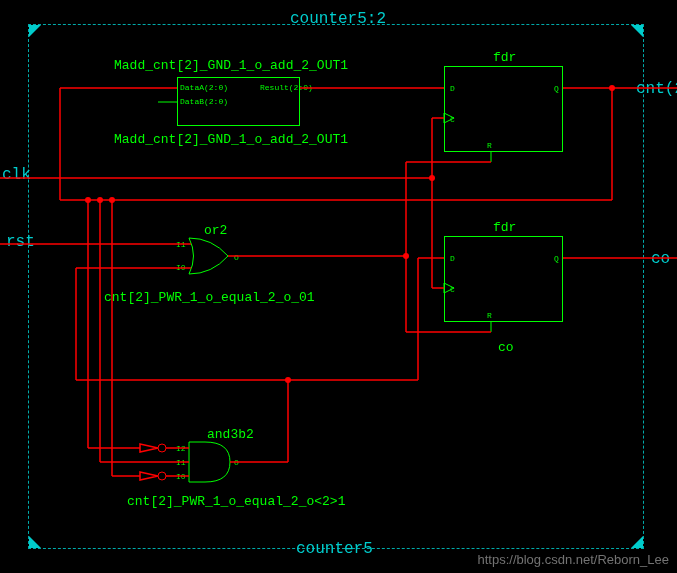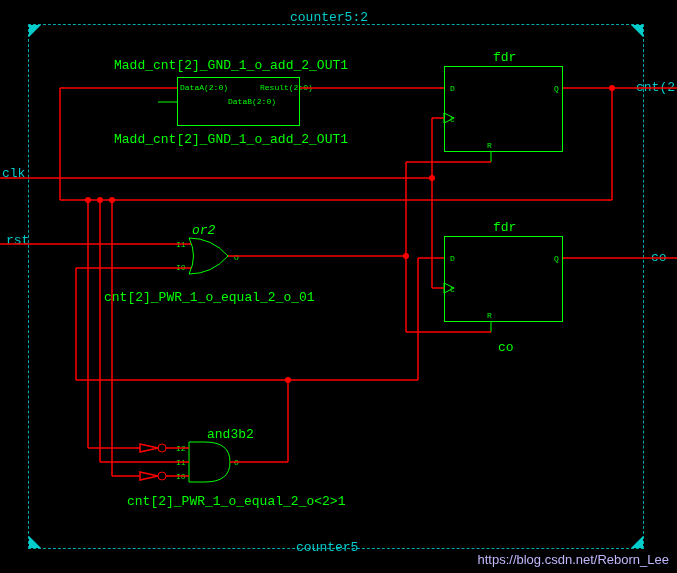--- a/index.html
+++ b/index.html
@@ -31,21 +31,21 @@
   #c-br { bottom: 0; right: 0; clip-path: polygon(100% 0, 100% 100%, 0 100%); }
   .label {
     position: absolute;
     color: #0f0;
     font-size: 13px;
     white-space: nowrap;
   }
   .label-blue {
     position: absolute;
     color: #0cc;
-    font-size: 13px;
+    font-size: 16px;
     white-space: nowrap;
   }
   .tiny {
     position: absolute;
     color: #0f0;
     font-size: 8px;
     white-space: nowrap;
   }
   
   .block {
@@ -55,21 +55,21 @@
   }
   svg { position: absolute; top: 0; left: 0; }
   .wire { stroke: #f00; stroke-width: 1.5; fill: none; }
   .wire-grn { stroke: #0f0; stroke-width: 1; fill: none; }
   .junction { fill: #f00; }
   .invbub { fill: #000; stroke: #f00; stroke-width: 1; }
   .watermark {
     position: absolute;
     right: 8px;
     bottom: 6px;
-    color: #c4b5fd;
+    color: #737373;
     font-size: 13px;
     font-family: sans-serif;
   }
 </style>
 </head>
 <body>
 
 <div class="frame">
   <div id="c-tl" class="corner"></div>
   <div id="c-tr" class="corner"></div>
@@ -77,39 +77,39 @@
   <div id="c-br" class="corner"></div>
 </div>
 
 <div class="label-blue" style="left:290px;top:10px;">counter5:2</div>
 <div class="label-blue" style="left:296px;top:540px;">counter5</div>
 
 <div class="block" style="left:177px;top:77px;width:123px;height:49px;"></div>
 <div class="label" style="left:114px;top:58px;">Madd_cnt[2]_GND_1_o_add_2_OUT1</div>
 <div class="label" style="left:114px;top:132px;">Madd_cnt[2]_GND_1_o_add_2_OUT1</div>
 <div class="tiny" style="left:180px;top:83px;text-align:center;">DataA(2:0)</div>
-<div class="tiny" style="left:180px;top:97px;margin-left:48px;">DataB(2:0)</div>
+<div class="tiny" style="left:180px;top:97px;">DataB(2:0)</div>
 <div class="tiny" style="left:260px;top:83px;">Result(2:0)</div>
 
 <div class="block" style="left:444px;top:66px;width:119px;height:86px;"></div>
 <div class="label" style="left:493px;top:50px;">fdr</div>
 <div class="tiny" style="left:450px;top:84px;">D</div>
 <div class="tiny" style="left:450px;top:115px;">C</div>
 <div class="tiny" style="left:487px;top:141px;">R</div>
 <div class="tiny" style="left:554px;top:84px;">Q</div>
 
 <div class="block" style="left:444px;top:236px;width:119px;height:86px;"></div>
 <div class="label" style="left:493px;top:220px;">fdr</div>
 <div class="tiny" style="left:450px;top:254px;">D</div>
 <div class="tiny" style="left:450px;top:285px;">C</div>
 <div class="tiny" style="left:487px;top:311px;">R</div>
 <div class="tiny" style="left:554px;top:254px;">Q</div>
 <div class="label" style="left:498px;top:340px;">co</div>
 
-<div class="label" style="left:192px;top:223px;font-style:italic;">or2</div>
+<div class="label" style="left:204px;top:223px;">or2</div>
 <div class="tiny" style="left:176px;top:240px;">I1</div>
 <div class="tiny" style="left:176px;top:263px;">I0</div>
 <div class="tiny" style="left:234px;top:253px;">O</div>
 <div class="label" style="left:104px;top:290px;">cnt[2]_PWR_1_o_equal_2_o_01</div>
 
 <div class="label" style="left:207px;top:427px;">and3b2</div>
 <div class="tiny" style="left:176px;top:444px;">I2</div>
 <div class="tiny" style="left:176px;top:458px;">I1</div>
 <div class="tiny" style="left:176px;top:472px;">I0</div>
 <div class="tiny" style="left:234px;top:458px;">O</div>

